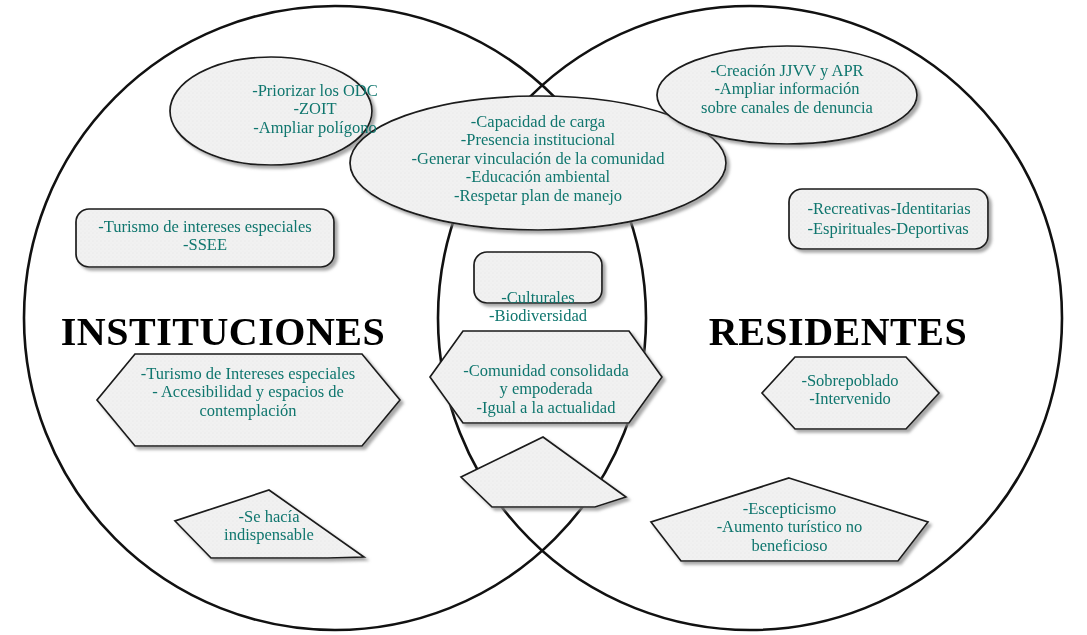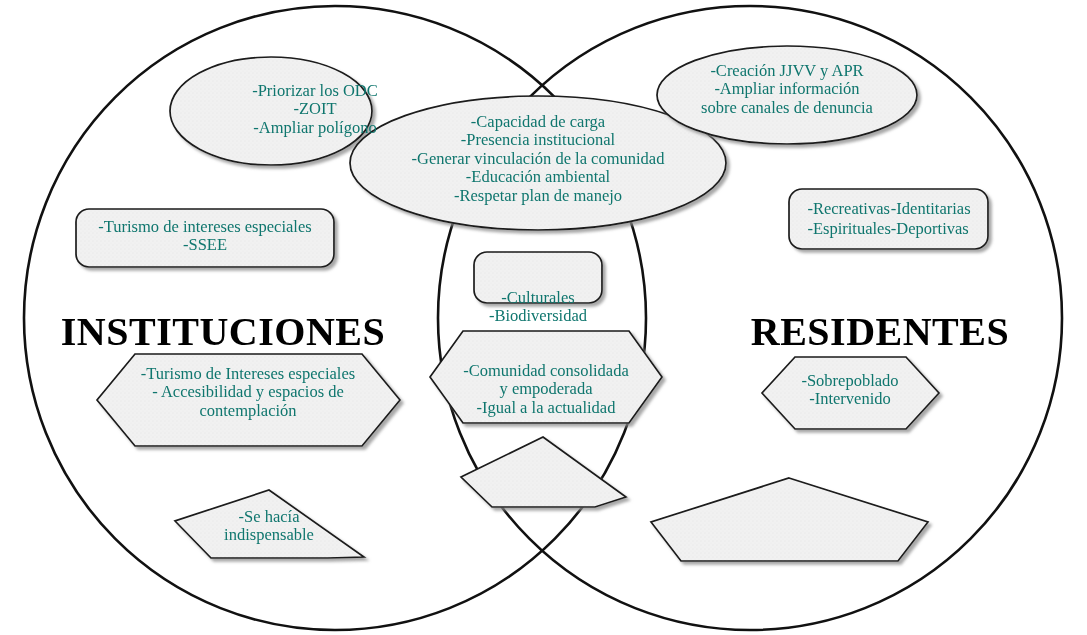--- a/index.html
+++ b/index.html
@@ -97,21 +97,21 @@
 
     <rect x="789" y="189" rx="13" ry="13" width="199" height="60" fill="url(#speckle)" stroke="#1a1a1a" stroke-width="1.7" filter="url(#softshadow)"></rect>
 
     <polygon points="795,357 906,357 939,393 906,429 795,429 762,393" fill="url(#speckle)" stroke="#1a1a1a" stroke-width="1.7" filter="url(#softshadow)"></polygon>
 
     <polygon points="789,478 928,522 898,561 681,561 651,522" fill="url(#speckle)" stroke="#1a1a1a" stroke-width="1.7" filter="url(#softshadow)"></polygon>
   </svg>
 
   <div class="group-title" style="left:58px; top:295px; width:330px;">INSTITUCIONES</div>
 
-  <div class="group-title" style="left:740px; top:295px; width:280px;">RESIDENTES</div>
+  <div class="group-title" style="left:698px; top:295px; width:280px;">RESIDENTES</div>
 
   <div class="shape-label sz16" style="left:171px; top:82px; width:200px;margin-left:44px;">-Priorizar los ODC
 -ZOIT
 -Ampliar  polígono</div>
 
   <div class="shape-label sz16" style="left:80px; top:218px; width:250px;">-Turismo de intereses especiales
 -SSEE</div>
 
   <div class="shape-label sz16" style="left:110px; top:365px; width:276px;">-Turismo de Intereses especiales
 - Accesibilidad y espacios de
@@ -141,14 +141,17 @@
   <div class="shape-label sz16 two-col" style="left:795px; top:199px; width:188px;">
     <span class="col">-Recreativas
 -Espirituales</span>
     <span class="col">-Identitarias
 -Deportivas</span>
   </div>
 
   <div class="shape-label sz16" style="left:780px; top:372px; width:140px;">-Sobrepoblado
 -Intervenido</div>
 
+  <div class="shape-label sz16" style="left:682px; top:500px; width:215px;">-Escepticismo
+-Aumento turístico no
+beneficioso</div>
 
 </div>
 
 </body></html>

